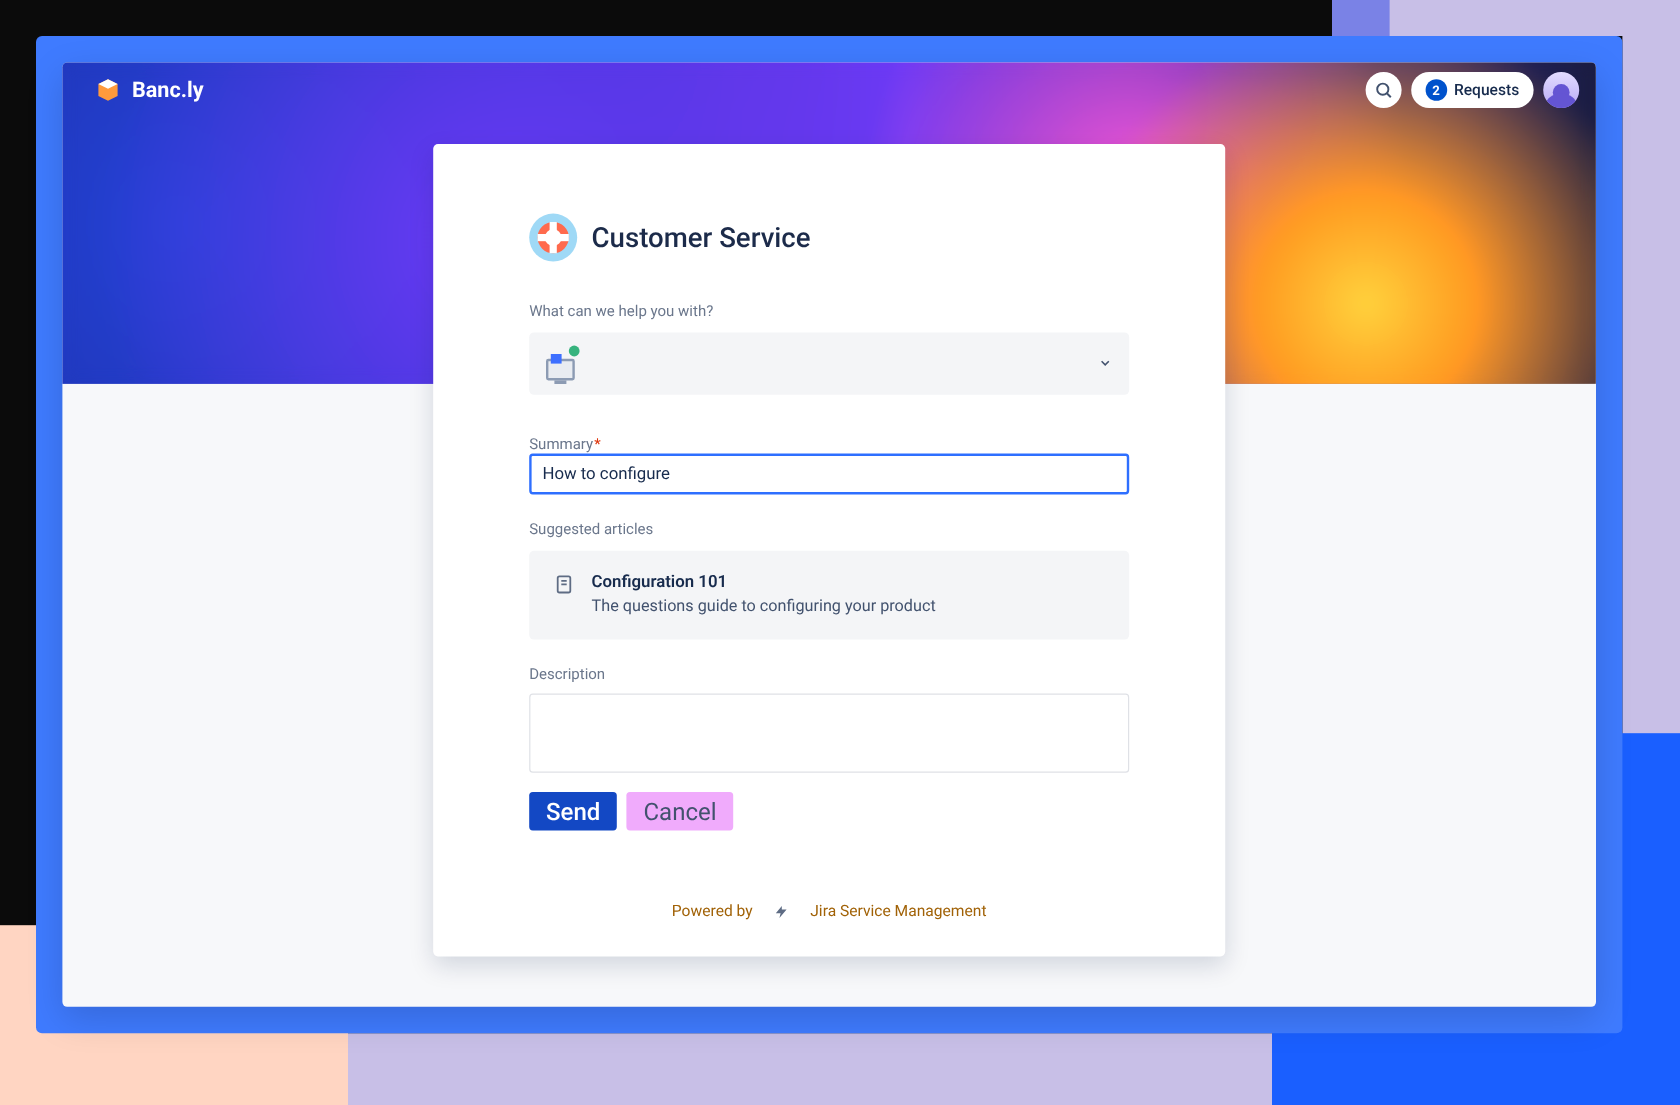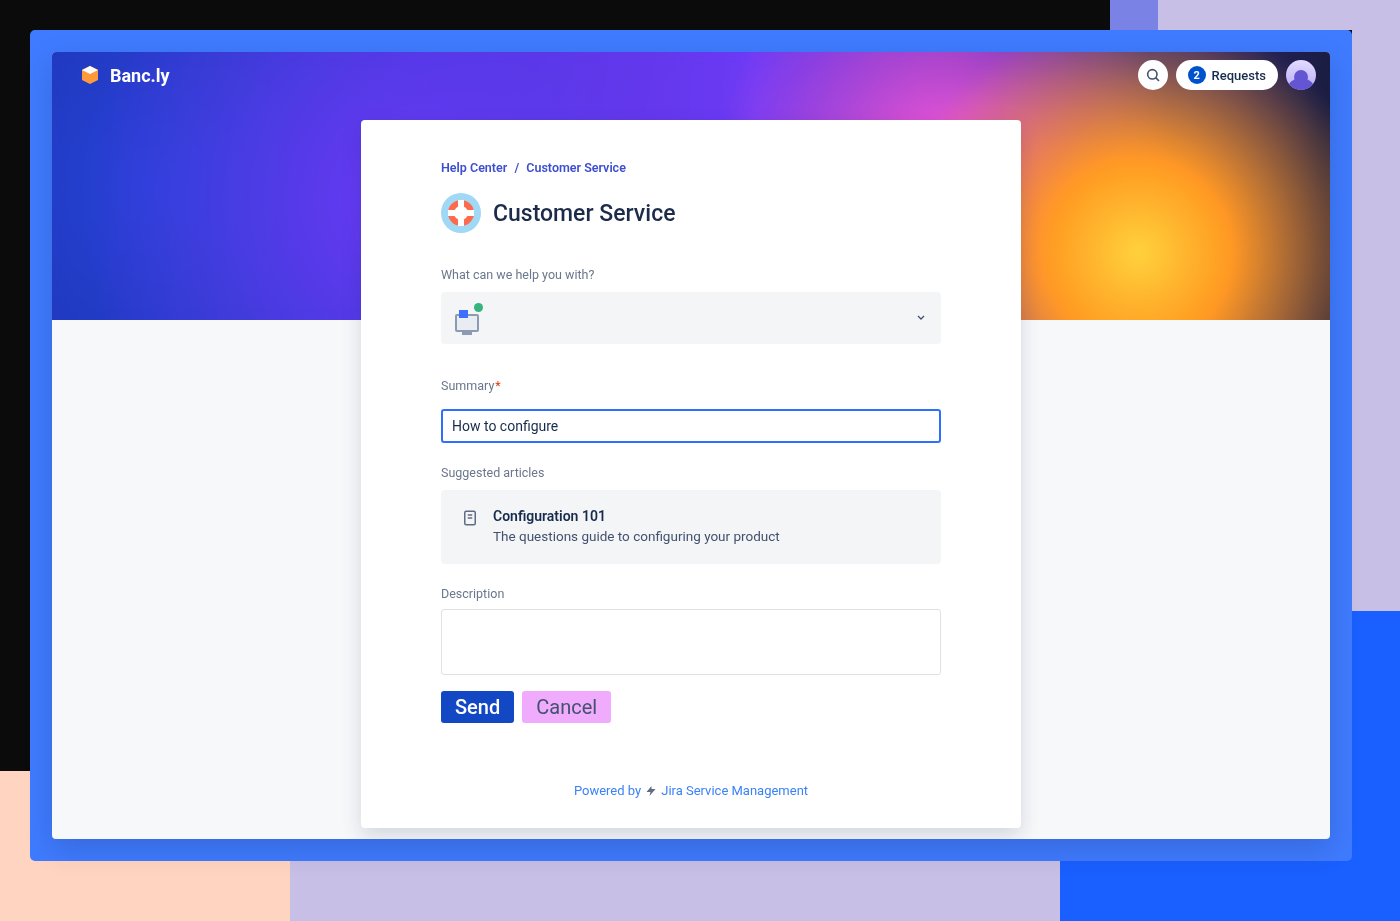--- a/index.html
+++ b/index.html
@@ -83,42 +83,42 @@
   .select-box .opt-title{color:#2e3ecf;font-weight:700;font-size:14px;}
   .select-box .opt-desc{color:#42526e;font-size:13.5px;margin-top:4px;}
   .select-box .chev{position:absolute;right:14px;top:50%;transform:translateY(-50%);color:#42526e;}
   .opt-ico{width:30px;height:26px;position:relative;margin-top:2px;}
   .opt-ico .scr{position:absolute;bottom:0;left:0;width:24px;height:18px;border:2px solid #8c9bb3;background:#e9ecf1;border-radius:2px;}
   .opt-ico .scr::after{content:"";position:absolute;left:50%;bottom:-5px;width:10px;height:3px;background:#8c9bb3;transform:translateX(-50%);}
   .opt-ico .dot{position:absolute;top:-3px;right:2px;width:9px;height:9px;border-radius:50%;background:#36b37e;}
   .opt-ico .sq{position:absolute;top:4px;left:4px;width:9px;height:8px;background:#3d6fff;}
 
   .text-input{
-    margin-top:16px;width:100%;height:34px;border:2px solid #2e6fff;border-radius:3px;
+    margin-top:0;width:100%;height:34px;border:2px solid #2e6fff;border-radius:3px;
     padding:11px 9px;font-size:14px;color:#172b4d;outline:none;background:#fff;
   }
 
   .suggest{
     margin-top:10px;background:#f4f5f7;border-radius:4px;padding:18px 20px 20px;
     display:flex;gap:14px;align-items:flex-start;
   }
   .suggest .s-title{font-size:14px;font-weight:600;color:#172b4d;}
   .suggest .s-desc{font-size:13.5px;color:#42526e;margin-top:4px;}
   .doc-ico{color:#5e6c84;margin-top:1px;}
 
   .textarea{
     margin-top:8px;width:100%;height:66px;border:1px solid #dfe1e6;border-radius:3px;background:#fff;resize:none;outline:none;padding:8px;font-size:14px;
   }
 
   .btn-row{margin-top:12px;display:flex;gap:8px;}
   .btn{height:32px;border-radius:3px;font-size:20px;padding:0 14px;border:none;cursor:pointer;}
   .btn.primary{background:#1348c4;color:#fff;font-weight:500;}
   .btn.subtle{background:#f0abfc;color:#42526e;}
 
-  .powered{margin-top:60px;text-align:center;color:#3b82f6;font-size:13px;display:flex;align-items:center;justify-content:center;gap:4px;}
+  .powered{margin-top:60px;text-align:center;color:#a16207;font-size:13px;display:flex;align-items:center;justify-content:center;gap:18px;}
   .powered svg{display:inline-block;}
 </style>
 </head>
 <body>
 
 <div class="deco top-right"></div>
 <div class="deco right-strip"></div>
 <div class="deco right-side"></div>
 <div class="deco right-blue"></div>
 <div class="deco bottom-mid"></div>
@@ -145,25 +145,20 @@
           </svg>
       </div>
       <div class="req-pill">
         <span class="badge">2</span>
         <span>Requests</span>
       </div>
       <div class="avatar"></div>
     </div>
 
     <div class="card">
-      <div class="crumbs">
-        <a style="color:inherit;text-decoration:none;">Help Center</a>
-        <span class="sep">/</span>
-        <a style="color:inherit;text-decoration:none;">Customer Service</a>
-      </div>
 
       <div class="title-row">
         <div class="life">
           <div class="ring"></div>
         </div>
         <h1>Customer Service</h1>
       </div>
 
       <div class="section-label">What can we help you with?</div>
       <div class="select-box">

